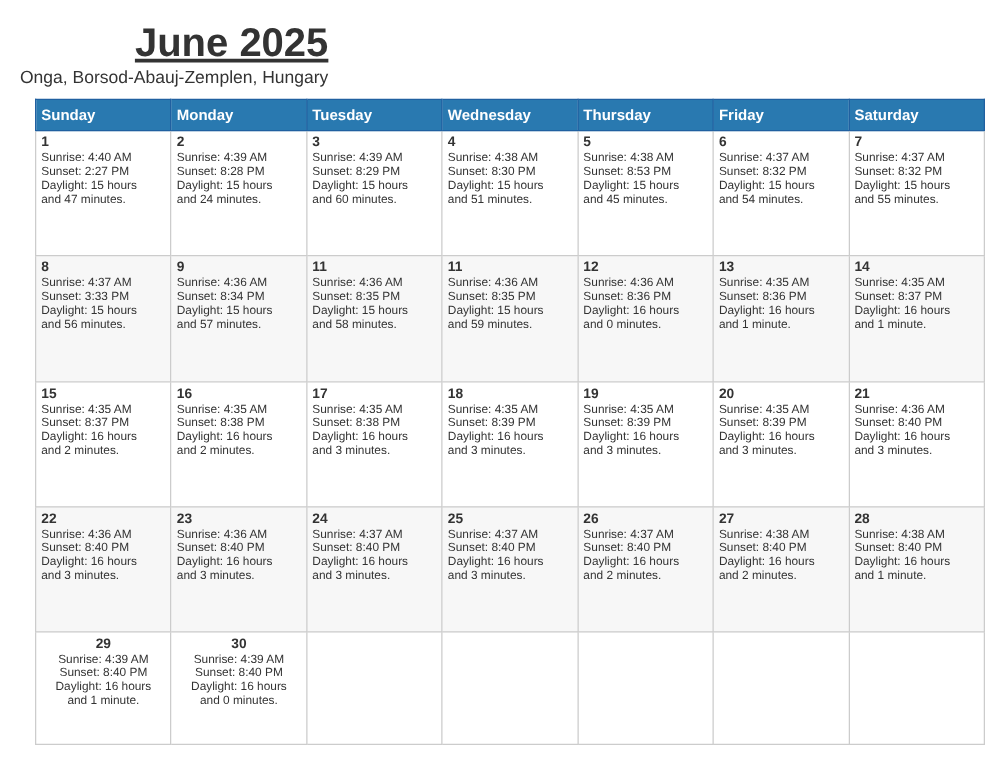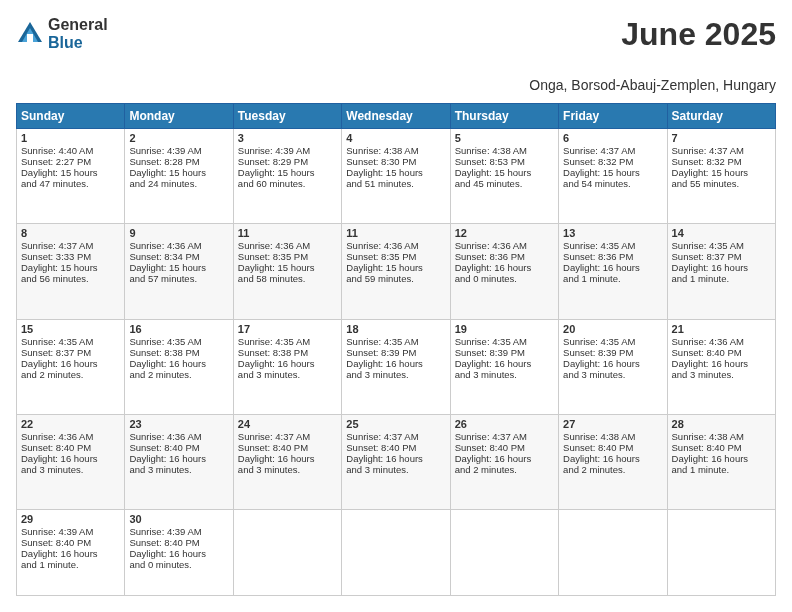--- a/index.html
+++ b/index.html
@@ -47,32 +47,33 @@
       height: 28px;
       margin-right: 4px;
     }
     .title-block {
       text-align: right;
     }
     .month-title {
       font-size: 32px;
       font-weight: bold;
       color: #333;
+      text-decoration: underline;
     }
     .subtitle {
       font-size: 14px;
       color: #333;
-      margin-top: 24px;
     }
     .calendar {
       flex: 1;
       border: 1px solid #ccc;
       border-collapse: collapse;
       width: 100%;
       table-layout: fixed;
+      margin-left: 12px;
     }
     .calendar th {
       background: #2979b0;
       color: #fff;
       font-size: 12px;
       font-weight: bold;
       padding: 5px 4px;
       text-align: left;
       border: 1px solid #2060a0;
     }
@@ -80,50 +81,40 @@
       vertical-align: top;
       padding: 3px 4px;
       border: 1px solid #ccc;
       font-size: 9.5px;
       color: #333;
       background: #fff;
       height: 78px;
     }
     .calendar tr:last-child td {
       height: 70px;
+      text-align: center;
     }
     .day-num {
       font-size: 11px;
       font-weight: bold;
       display: block;
       margin-bottom: 1px;
     }
     .day-empty {
       background: #f0f0f0;
     }
     .row-alt td {
       background: #f7f7f7;
     }
   </style>
 </head>
 <body>
 
 <div class="page">
   <div class="header">
-    <div class="logo">
-      <svg class="logo-icon" viewBox="0 0 28 28">
-        <polygon points="14,2 26,22 2,22" fill="#1a6699"></polygon>
-        <polygon points="14,8 22,22 6,22" fill="#4aa3d8"></polygon>
-        <rect x="11" y="14" width="6" height="8" fill="#fff"></rect>
-      </svg>
-      <div class="logo-text">
-        <span class="logo-general">General</span>
-        <span class="logo-blue">Blue</span>
-      </div>
-    </div>
     <div class="title-block">
       <div class="month-title">June 2025</div>
       <div class="subtitle">Onga, Borsod-Abauj-Zemplen, Hungary</div>
     </div>
   </div>
 
   <table class="calendar">
     <thead>
       <tr>
         <th>Sunday</th>

